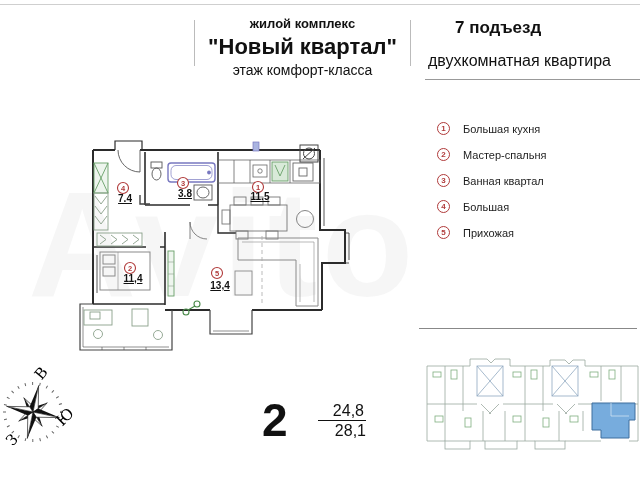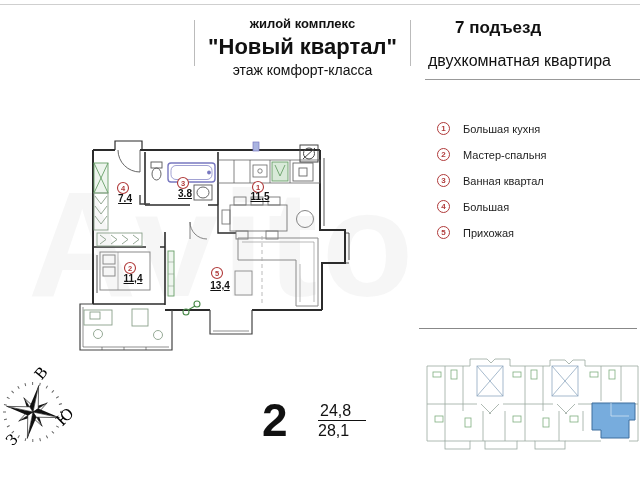--- a/index.html
+++ b/index.html
@@ -33,21 +33,21 @@
   
   .watermark{left:28px;top:158px;font-size:150px;font-weight:bold;
              color:rgba(110,110,110,0.06);letter-spacing:4px;pointer-events:none;}
   
   .rnum{fill:#b03a3a;font-size:7.5px;font-weight:bold;text-anchor:middle;font-family:"Liberation Sans",sans-serif;}
   .rcirc{fill:#ffffff;stroke:#b03a3a;stroke-width:1.1;}
   .area{fill:#111;font-size:10px;font-weight:bold;text-anchor:middle;
         text-decoration:underline;font-family:"Liberation Sans",sans-serif;}
   
   .rooms-big{left:262px;top:398px;font-size:46px;font-weight:bold;line-height:44px;}
-  .frac{left:318px;top:402px;width:48px;text-align:left;font-size:16px;line-height:17px;}
+  .frac{left:318px;top:402px;width:48px;text-align:right;font-size:16px;line-height:17px;}
   .frac .num{display:block;border-bottom:1.6px solid #111;padding:0 2px 1px 2px;}
   .frac .den{display:block;padding-top:1px;}
   .compass-letter{font-family:"DejaVu Serif",serif;font-size:15px;fill:#000;text-anchor:middle;}
 </style>
 </head>
 <body>
 
 <div class="abs top-line"></div>
 
 <div class="abs watermark">Avito</div>

